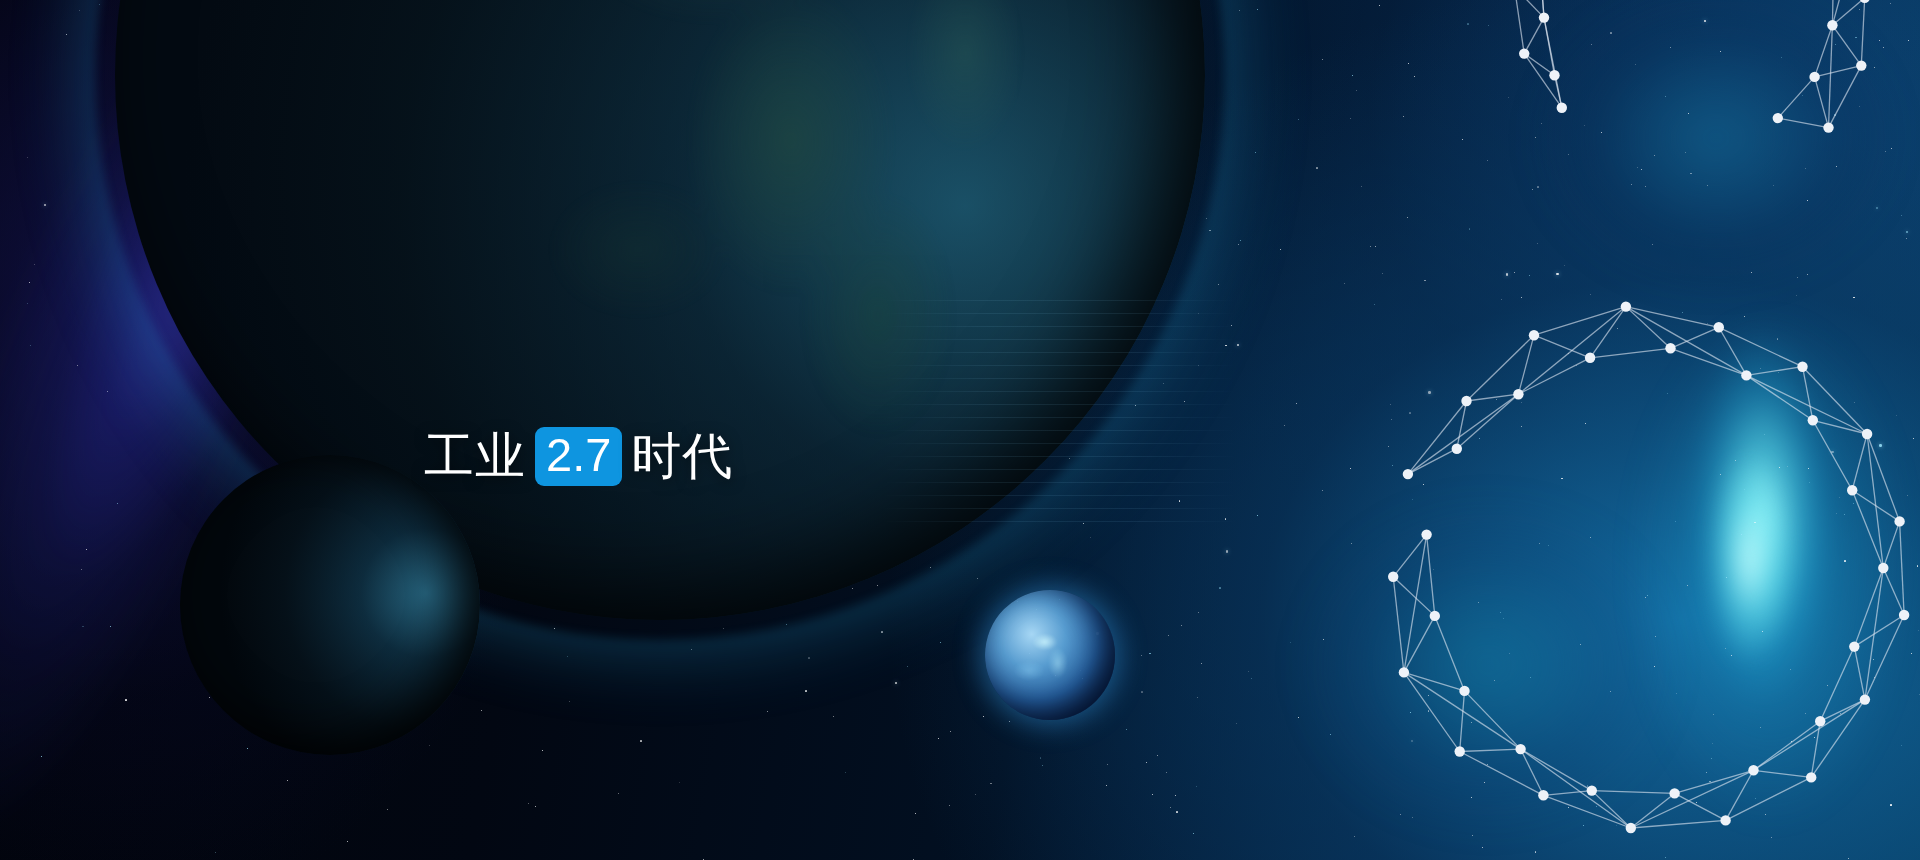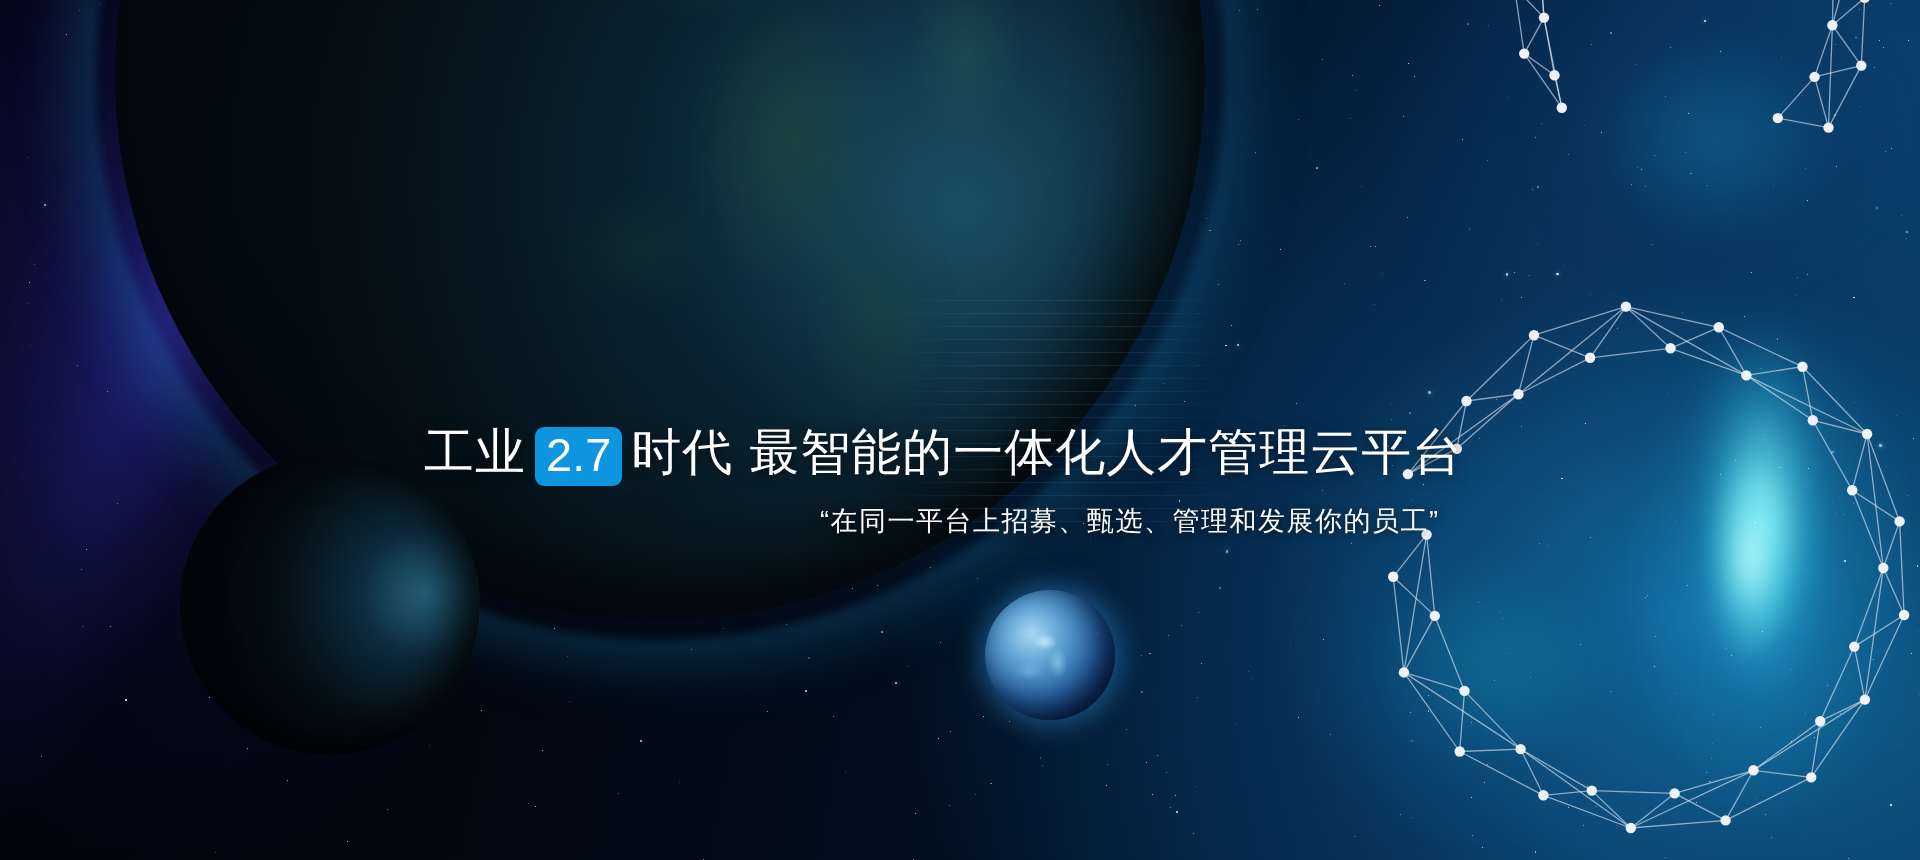--- a/index.html
+++ b/index.html
@@ -198,21 +198,21 @@
     background:#0e95e0;
     color:#ffffff;
     border-radius:9px;
     font-size:47px;
     line-height:1;
     padding:4px 11px 8px 11px;
     margin:0 9px;
     letter-spacing:0px;
     text-shadow:none;
   }
-  .tagline .seg { display:inline-block;font-family:Liberation Mono, monospace; }
+  .tagline .seg { display:inline-block; }
   .tagline .gap { display:inline-block; width:16px; }
 
   .subtitle {
     position:absolute; left:820px; top:508px;
     font-size:27px; line-height:1;
     color:#ffffff; font-weight:400;
     letter-spacing:1.5px;
     text-shadow:0 2px 10px rgba(0,0,0,0.7);
     white-space:nowrap;
   }
@@ -811,19 +811,17 @@
 
   <div class="content">
 
 
 
     <div class="tagline">
       <span class="seg">工业</span>
       <span class="badge-40">2.7</span>
       <span class="seg">时代</span>
       <span class="gap"></span>
-      <span class="seg">最智能的一体化人才管理云平台</span>
     </div>
 
-    <div class="subtitle">“在同一平台上招募、甄选、管理和发展你的员工”</div>
 
   </div>
 </div>
 
 </body></html>

